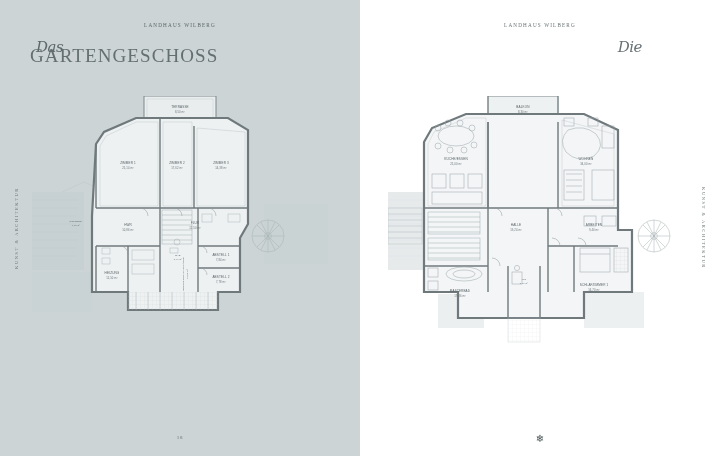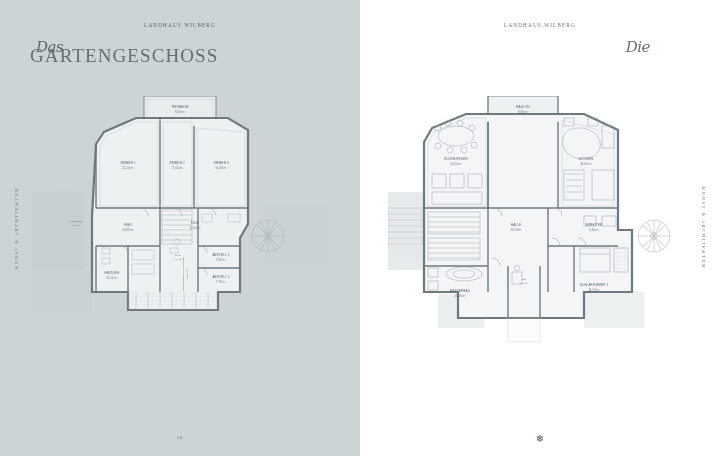--- a/index.html
+++ b/index.html
@@ -19,21 +19,21 @@
   .runhead{
     position:absolute;top:22px;width:100%;text-align:center;
     font-size:5.2px;letter-spacing:1.15px;color:#5c6769;
     font-family:"Liberation Serif", serif;
   }
   .page-right .runhead{color:#6a7476;}
 
   
   .title-block{position:absolute;top:40px;}
   .title-left{left:30px;text-align:left;}
-  .title-right{right:24px;text-align:center;}
+  .title-right{right:32px;text-align:center;}
   .script{
     font-family:"DejaVu Serif", serif;
     font-style:italic;font-size:15px;color:#5d686b;
     letter-spacing:-0.5px;line-height:1;
     position:relative;
   }
   .title-left .script{margin-left:6px;}
   .title-right .script{margin-right:46px;}
   .roman{
     font-family:"Liberation Serif", serif;

